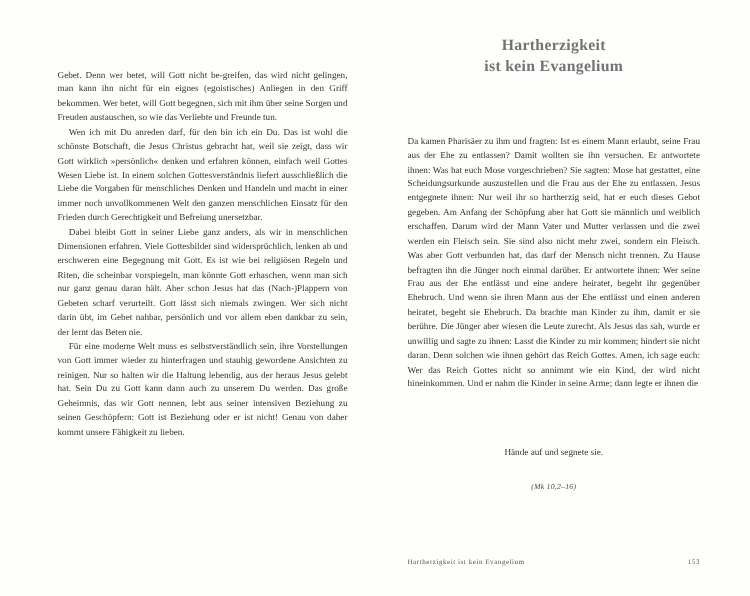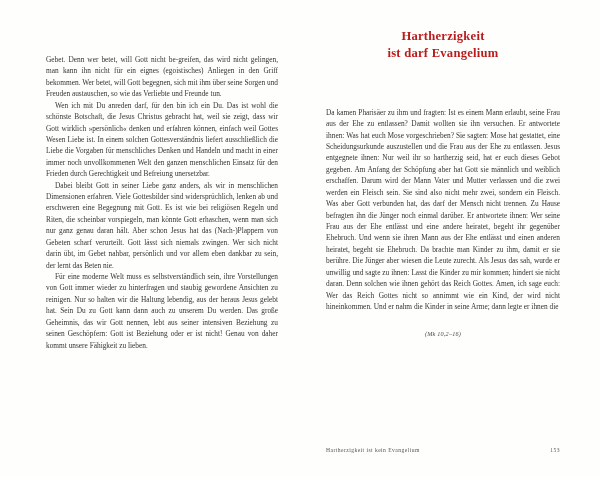--- a/index.html
+++ b/index.html
@@ -35,21 +35,21 @@
   .page-left  { padding: 22px 22px 0 46px; margin-top: 32px; }
   .page-right { padding: 28px 40px 0 26px; }
 
   
   .chapter-title {
     text-align: center;
     font-weight: bold;
     font-size: 12.6px;
     line-height: 1.38;
     letter-spacing: 0.25px;
-    color: #b91c1c;
+    color: #737373;
     margin: 0 0 16px 0;
     padding: 0 6px;
   }
   .chapter-title .t-line { display: block; }
 
   
   .body-block {
     font-size: 7.35px;
     line-height: 11.42px;
     text-align: justify;
@@ -119,25 +119,26 @@
     <div class="footer footer-left">
       <span class="folio">152</span>
       <span class="running-head">Beziehung</span>
     </div>
   </div>
 
   <div class="page page-right">
 
     <h1 class="chapter-title">
       <span class="t-line">Hartherzigkeit</span>
-      <span class="t-line">ist darf Evangelium</span>
+      <span class="t-line">ist kein Evangelium</span>
     </h1>
 
     <div class="body-block scripture">
       <p>Da kamen Pharisäer zu ihm und fragten: Ist es einem Mann erlaubt, seine Frau aus der Ehe zu entlassen? Damit wollten sie ihn versuchen. Er antwortete ihnen: Was hat euch Mose vorgeschrieben? Sie sagten: Mose hat gestattet, eine Scheidungsurkunde auszustellen und die Frau aus der Ehe zu entlassen. Jesus entgegnete ihnen: Nur weil ihr so hartherzig seid, hat er euch dieses Gebot gegeben. Am Anfang der Schöpfung aber hat Gott sie männlich und weiblich erschaffen. Darum wird der Mann Vater und Mutter verlassen und die zwei werden ein Fleisch sein. Sie sind also nicht mehr zwei, sondern ein Fleisch. Was aber Gott verbunden hat, das darf der Mensch nicht trennen. Zu Hause befragten ihn die Jünger noch einmal darüber. Er antwortete ihnen: Wer seine Frau aus der Ehe entlässt und eine andere heiratet, begeht ihr gegenüber Ehebruch. Und wenn sie ihren Mann aus der Ehe entlässt und einen anderen heiratet, begeht sie Ehebruch. Da brachte man Kinder zu ihm, damit er sie berühre. Die Jünger aber wiesen die Leute zurecht. Als Jesus das sah, wurde er unwillig und sagte zu ihnen: Lasst die Kinder zu mir kommen; hindert sie nicht daran. Denn solchen wie ihnen gehört das Reich Gottes. Amen, ich sage euch: Wer das Reich Gottes nicht so annimmt wie ein Kind, der wird nicht hineinkommen. Und er nahm die Kinder in seine Arme; dann legte er ihnen die</p>
+      <p class="last-centered">Hände auf und segnete sie.</p>
       <div class="citation">(Mk 10,2–16)</div>
     </div>
 
     <div class="footer footer-right">
       <span class="running-head">Hartherzigkeit ist kein Evangelium</span>
       <span class="folio">153</span>
     </div>
   </div>
 
 </div>

